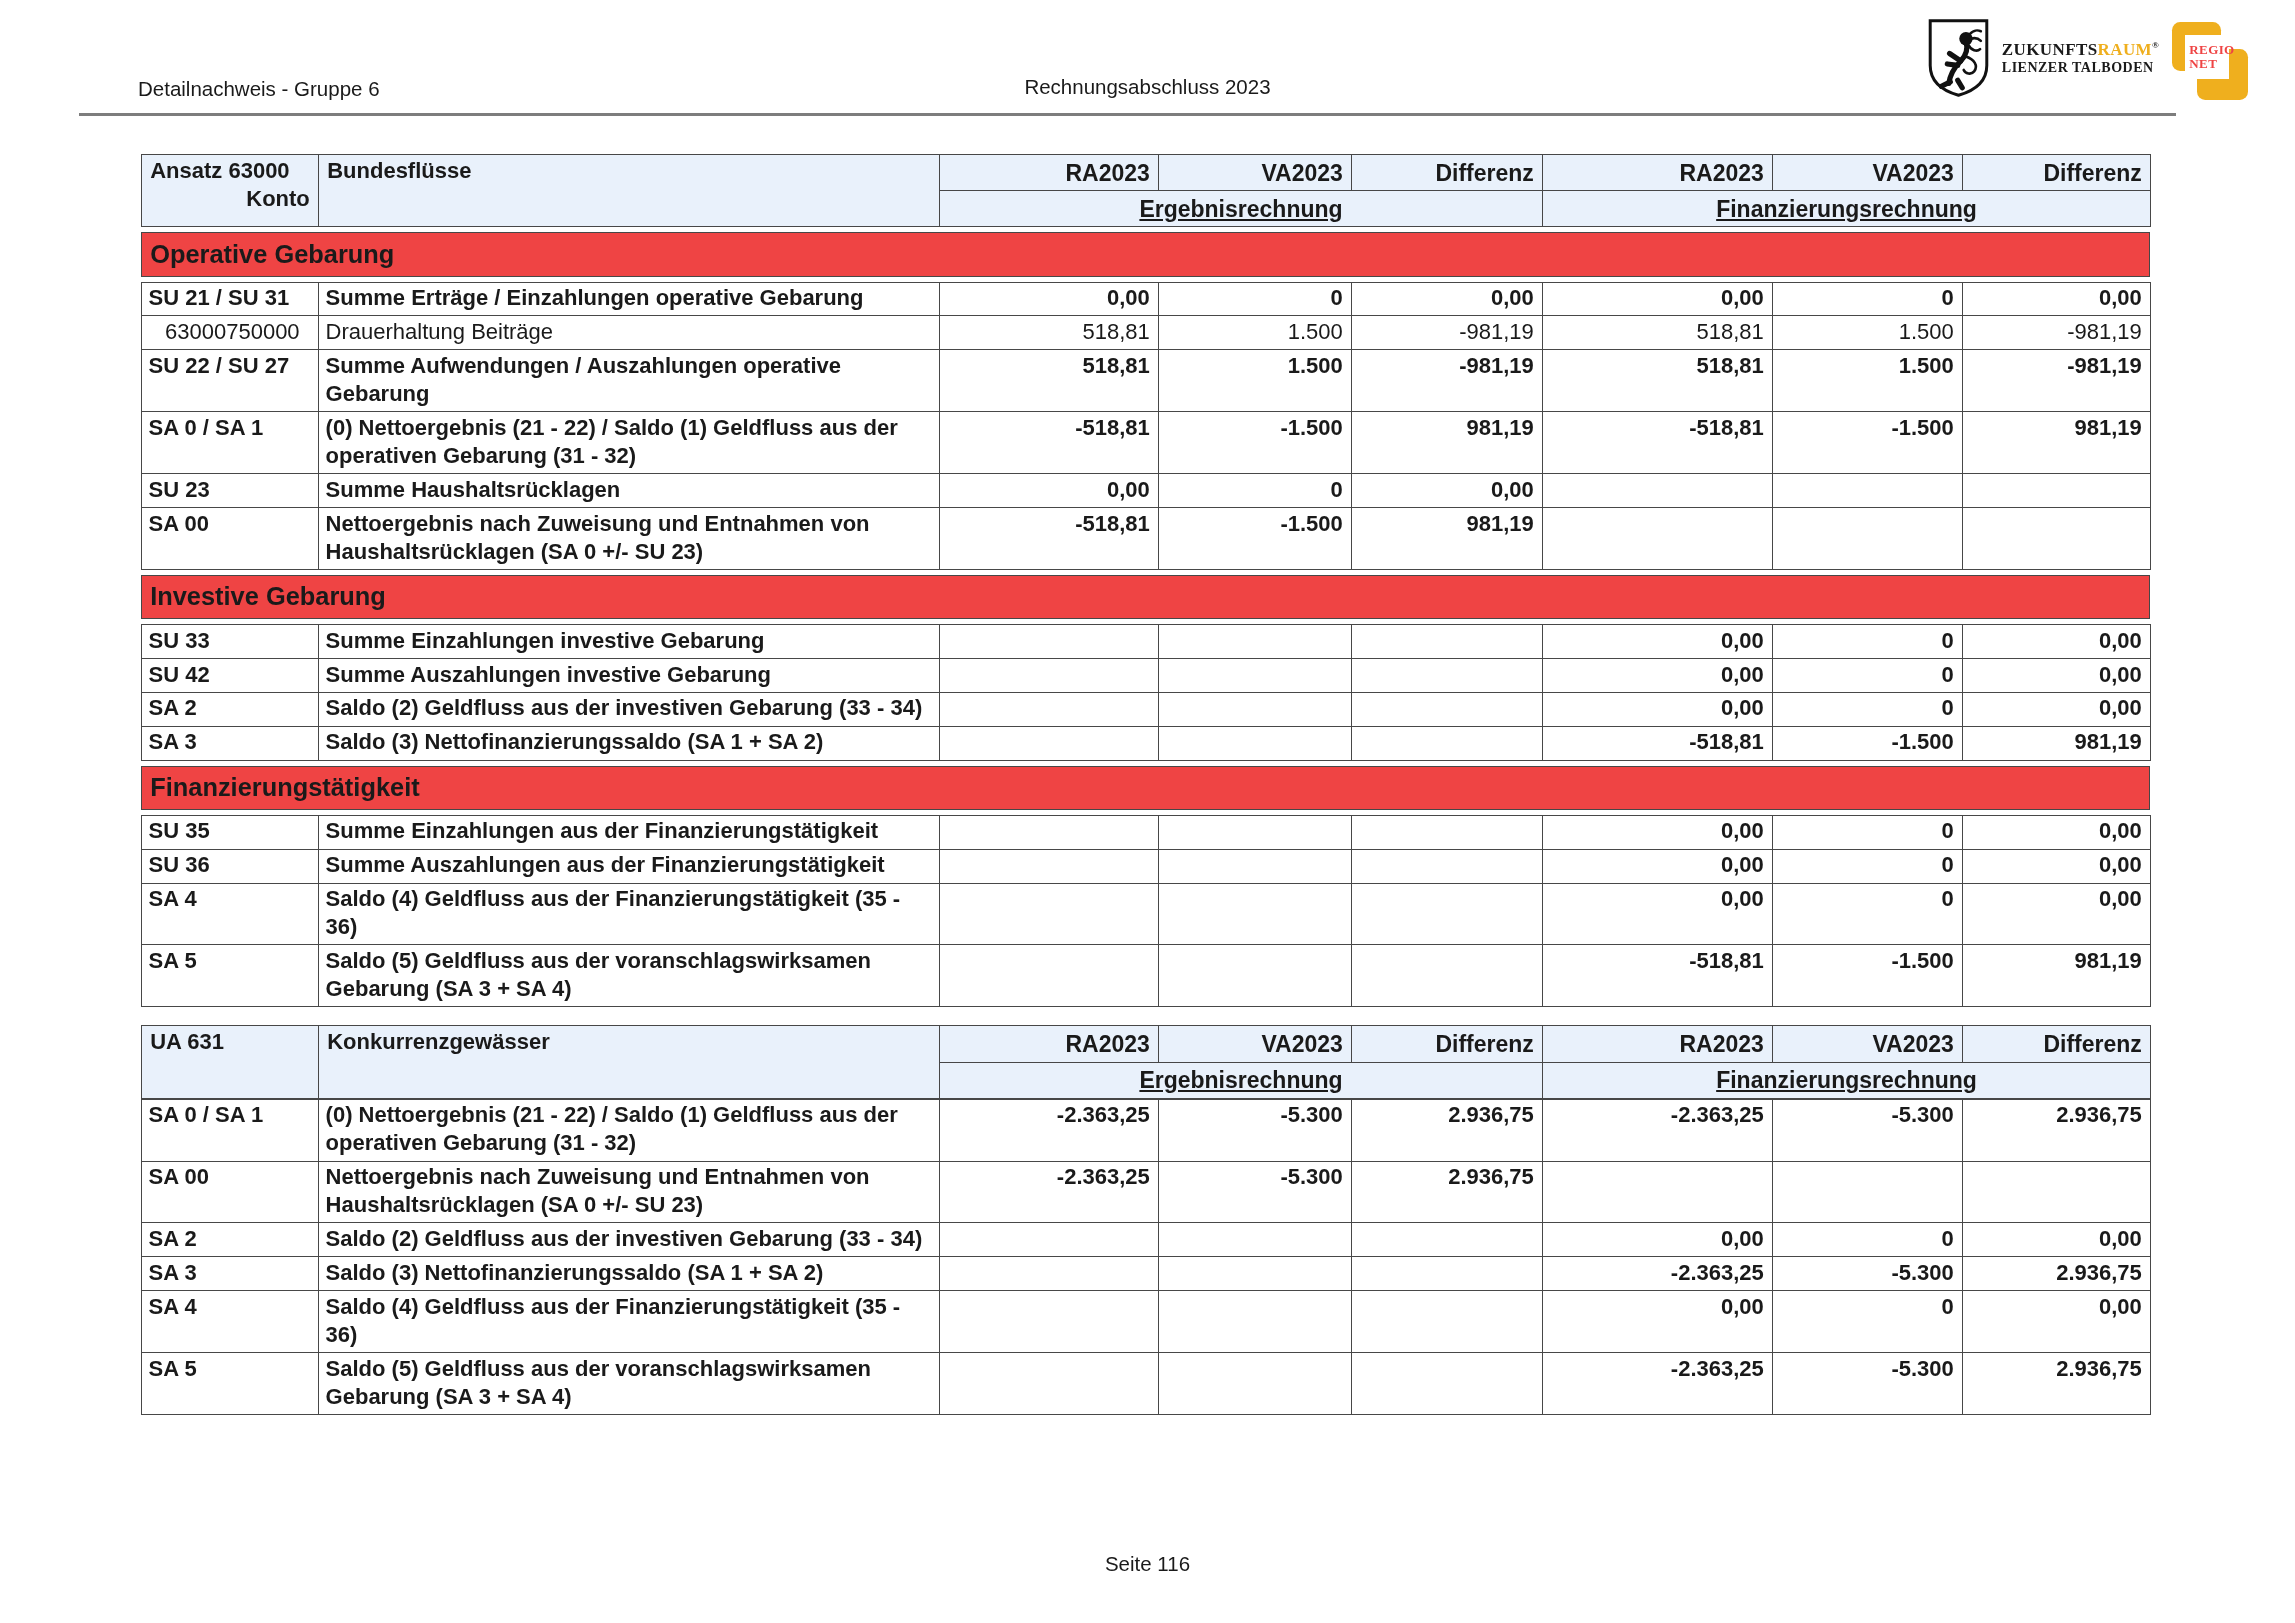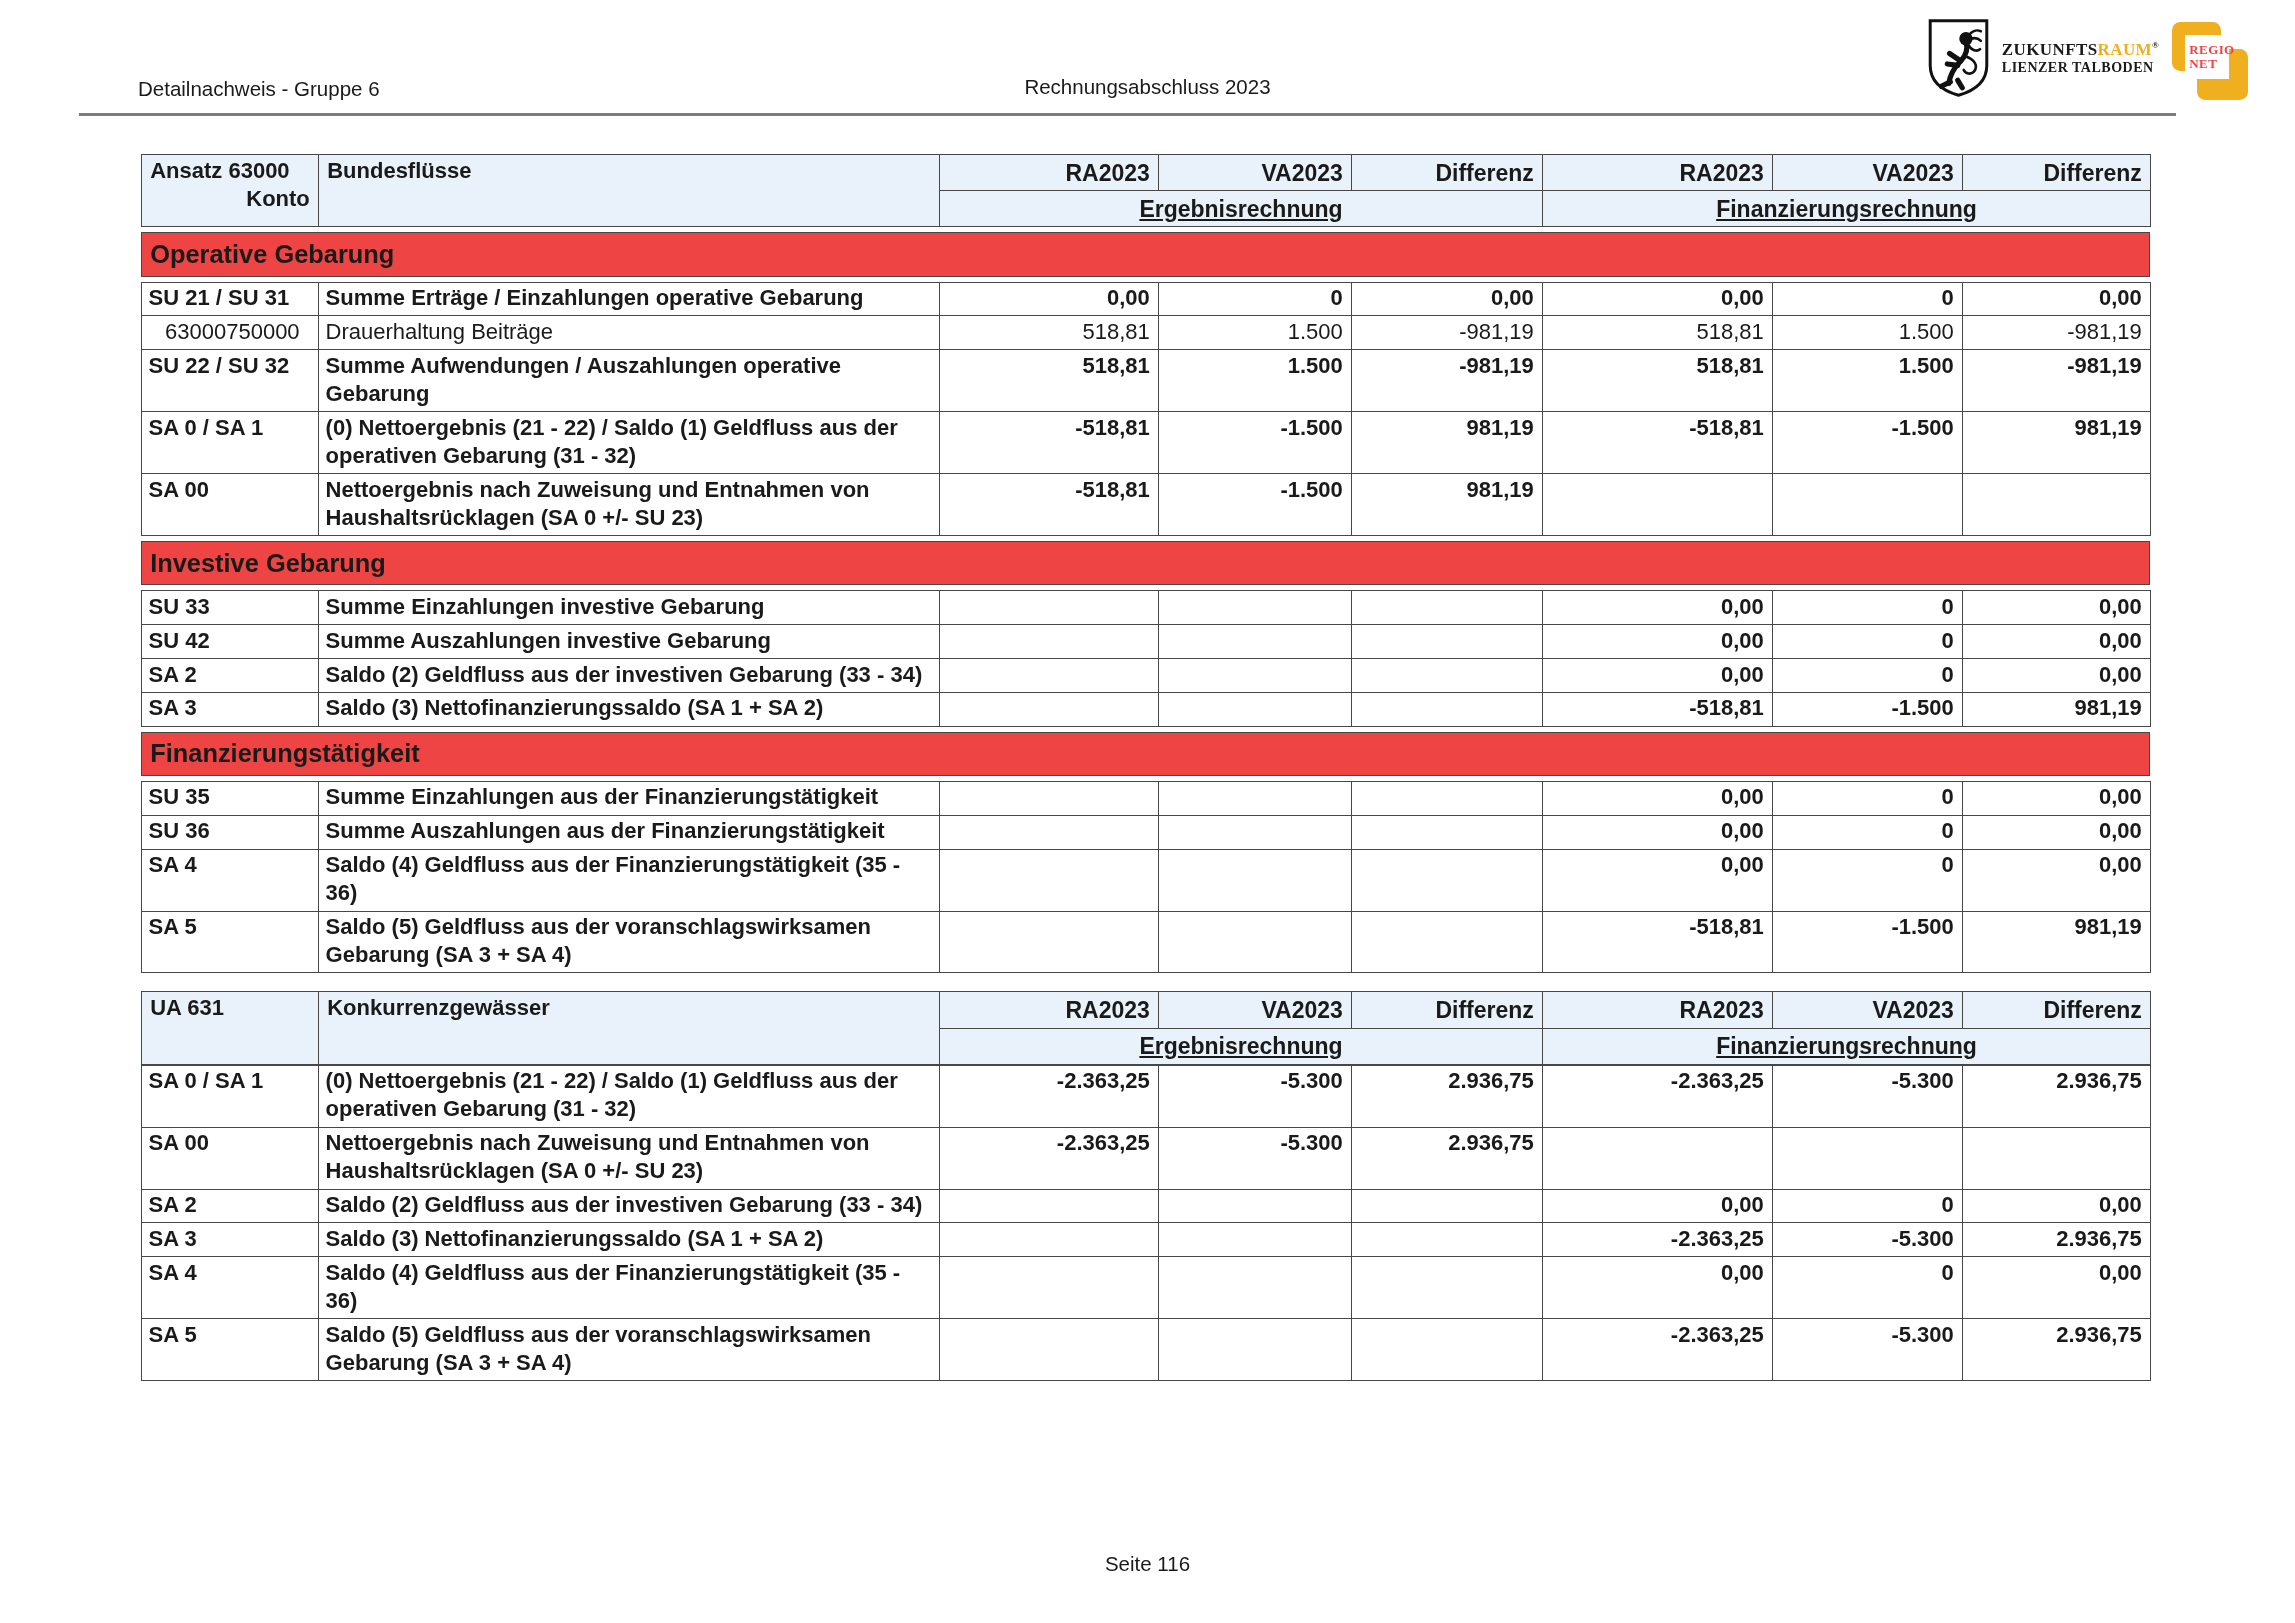--- a/index.html
+++ b/index.html
@@ -164,21 +164,21 @@
         <td class="num">518,81</td>
         <td class="num">1.500</td>
         <td class="num">-981,19</td>
         <td class="num">518,81</td>
         <td class="num">1.500</td>
         <td class="num">-981,19</td>
       </tr>
         <tr>
         <td class="code">
             <div class="codewrap">
-              <span>SU 22 / SU 32</span>
+              <span>SU 22 / SU 27</span>
               <span></span>
             </div>
           </td>
         <td class="label">Summe Aufwendungen / Auszahlungen operative Gebarung</td>
         <td class="num">518,81</td>
         <td class="num">1.500</td>
         <td class="num">-981,19</td>
         <td class="num">518,81</td>
         <td class="num">1.500</td>
         <td class="num">-981,19</td>
@@ -190,20 +190,35 @@
               <span></span>
             </div>
           </td>
         <td class="label">(0) Nettoergebnis (21 - 22) / Saldo (1) Geldfluss aus der operativen Gebarung (31 - 32)</td>
         <td class="num">-518,81</td>
         <td class="num">-1.500</td>
         <td class="num">981,19</td>
         <td class="num">-518,81</td>
         <td class="num">-1.500</td>
         <td class="num">981,19</td>
+      </tr>
+        <tr>
+        <td class="code">
+            <div class="codewrap">
+              <span>SU 23</span>
+              <span></span>
+            </div>
+          </td>
+        <td class="label">Summe Haushaltsrücklagen</td>
+        <td class="num">0,00</td>
+        <td class="num">0</td>
+        <td class="num">0,00</td>
+        <td class="num"></td>
+        <td class="num"></td>
+        <td class="num"></td>
       </tr>
         <tr>
         <td class="code">
             <div class="codewrap">
               <span>SA 00</span>
               <span></span>
             </div>
           </td>
         <td class="label">Nettoergebnis nach Zuweisung und Entnahmen von Haushaltsrücklagen (SA 0 +/- SU 23)</td>
         <td class="num">-518,81</td>

